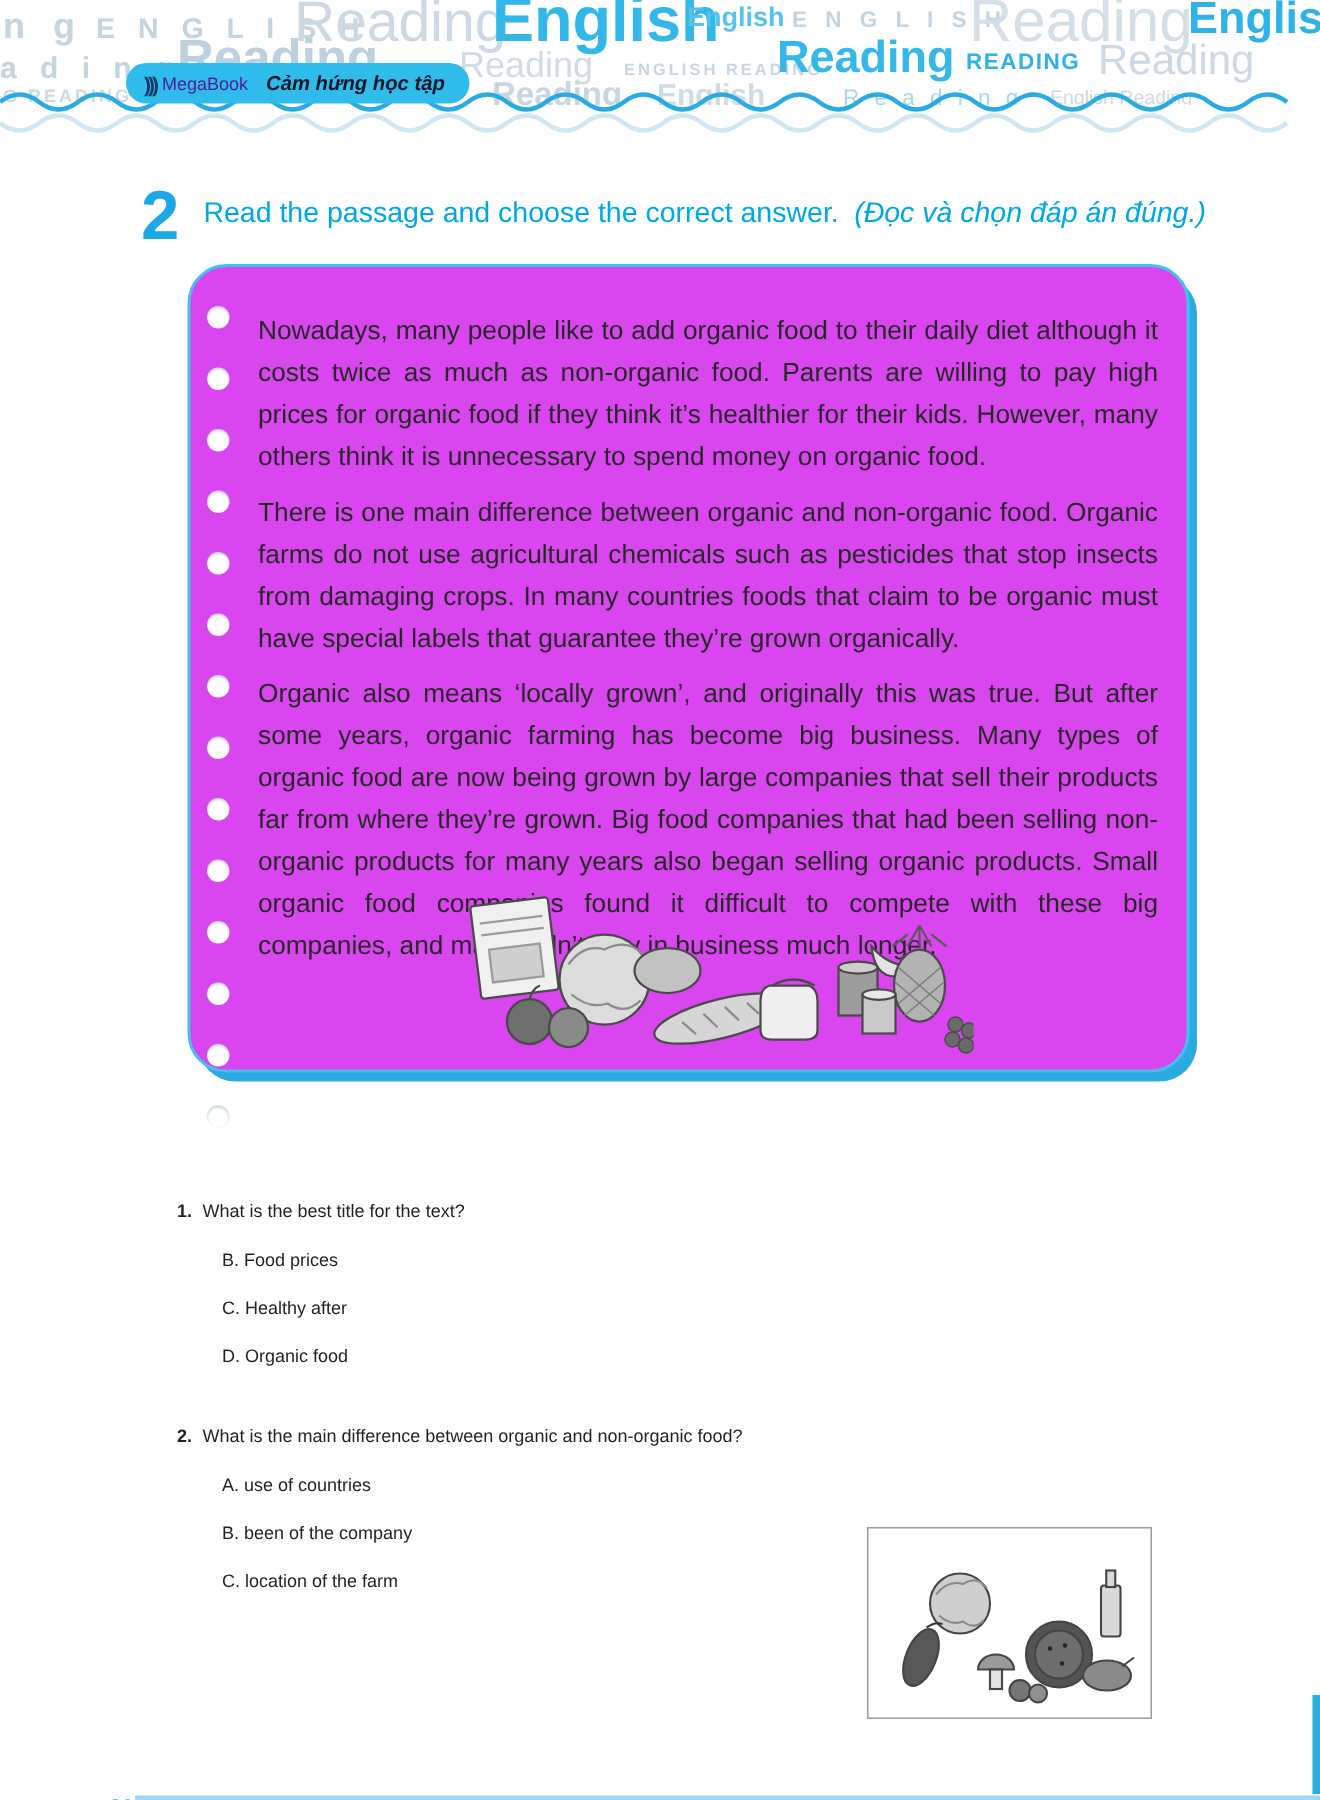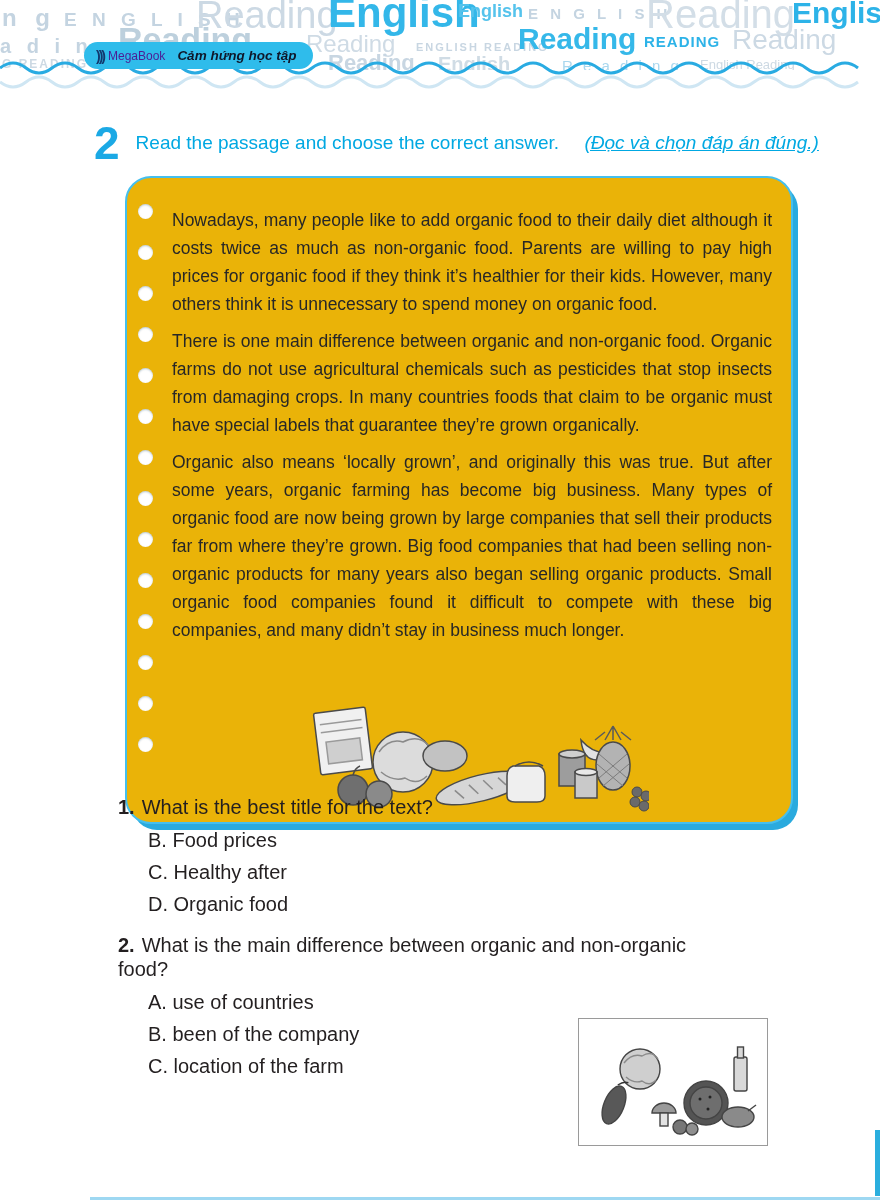--- a/index.html
+++ b/index.html
@@ -15,40 +15,40 @@
   .logo-icon { color:#12386d; font-weight:bold; font-size:14px; letter-spacing:-2px; margin-right:4px; }
   .brand { color:#4c1d95; font-weight:normal; font-size:12px; margin-right:12px; }
   .tagline { color:#0f172a; font-style:italic; font-size:13.5px; font-weight:bold; }
   .wave { position:absolute; top:58px; left:0; z-index:5; }
 
   
   .ex-head { position:absolute; left:94px; top:120px; display:flex; align-items:center; gap:16px; }
   .ex-num { font-size:46px; font-weight:bold; color:#1ba9e5; line-height:1; }
   .ex-titles { font-size:19px; }
   .ex-title { color:#00a8e2; font-weight:normal; }
-  .ex-title-vi { color:#00a8e2; font-style:italic; margin-left:20px;text-decoration:underline; }
-
-  
-  .panel { position:absolute; left:125px; top:176px; width:668px; height:648px;
-           background:#eab308; border:2px solid #45bfee; border-radius:26px;
+  .ex-title-vi { color:#00a8e2; font-style:italic; margin-left:5px; }
+
+  
+  .panel { position:absolute; left:125px; top:176px; width:668px; height:539px;
+           background:#d946ef; border:2px solid #45bfee; border-radius:26px;
            box-shadow:6px 7px 0 -1px #2aaade; }
   .holes { position:absolute; left:11px; top:26px; display:flex; flex-direction:column; gap:26px; }
   .hole { width:15px; height:15px; border-radius:50%; background:#ffffff;
           box-shadow:inset 0 1px 2px rgba(0,60,100,.28); }
   .passage { position:absolute; left:45px; top:28px; width:600px; color:#272727;
              font-size:17.5px; line-height:28px; text-align:justify; }
   .passage p + p { margin-top:9px; }
   .food-art { position:absolute; left:50%; bottom:8px; transform:translateX(-50%); }
 
   
-  .questions { position:absolute; left:118px; top:795px; width:610px; color:#231f20; font-size:20px; }
+  .questions { position:absolute; left:118px; top:795px; width:610px; color:#231f20; font-size:12px; }
   .q-line { line-height:24px; }
   .q-num { font-weight:bold; margin-right:7px; }
   .option { margin-left:30px; margin-top:10px; line-height:22px; }
-  .question + .question { margin-top:18px; }
+  .question + .question { margin-top:30px; }
 
   .illu-box { position:absolute; left:578px; top:1018px; width:190px; height:128px;
               background:#fff; border:1px solid #9a9a9a; display:flex; align-items:center; justify-content:center; }
 
   
   .page-num-wrap { position:absolute; left:68px; top:1197px; display:flex; flex-direction:column; align-items:center; }
   .page-num { color:#1ba9e5; font-weight:bold; font-size:15px; }
   .page-num-line { width:26px; height:2px; background:#1ba9e5; margin-top:3px; }
   .bottom-line { position:absolute; left:90px; right:0; bottom:0; height:3px; background:#9ed8f2; }
   .edge-bar { position:absolute; right:0; bottom:4px; width:5px; height:66px; background:#2aaede; }

